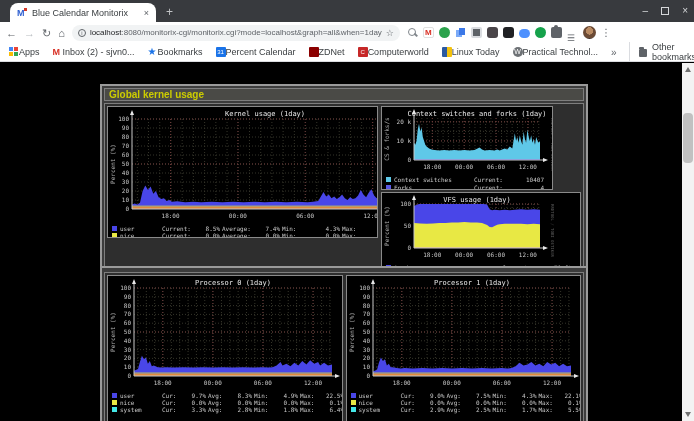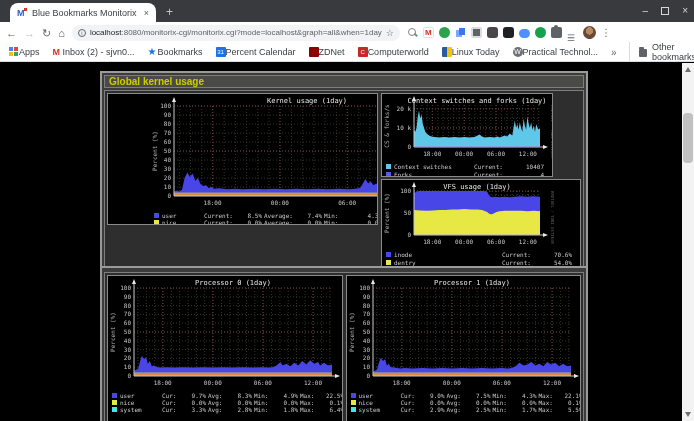--- a/index.html
+++ b/index.html
@@ -74,25 +74,25 @@
   .content { position:absolute; top:63px; left:0; right:0; bottom:0; background:#000; }
   .scrollbar { position:absolute; top:0; right:0; bottom:0; width:12px; background:#F3F3F3; }
   .sb-up, .sb-down { position:absolute; left:3px; width:0; height:0; border-left:3px solid transparent; border-right:3px solid transparent; }
   .sb-up { top:4px; border-bottom:5px solid #707070; }
   .sb-down { bottom:4px; border-top:5px solid #707070; }
   .sb-thumb { position:absolute; left:1px; top:50px; width:10px; height:50px; background:#C1C1C1; border-radius:4px; }
 
   .mx-table { position:absolute; left:100px; width:488px; border:2px solid #9A9A9A; background:#3C3C3C; padding:2px; }
   .mx-header { background:#4A4A46; border:1px solid #7E7E7E; color:#CCCC00; font-weight:bold; font-size:10px; padding:0 4px; height:13px; line-height:12px; }
   .mx-body { margin-top:2px; border:1px solid #7E7E7E; background:#2E2E2E; padding:2px; display:flex; gap:3px; }
-  #table-global { top:8px; }
+  #table-global { top:21px; }
   #table-proc { top:203px; height:240px; }
   .col-right { display:flex; flex-direction:column; gap:2px; }
   .chart-panel { background:#000; border:1px solid #8A8A8A; overflow:hidden; }
-  #chart-kernel { width:306px; height:132px;padding-left:42px; }
+  #chart-kernel { width:306px; height:132px; }
   #chart-ctx { width:172px; height:84px; }
   #chart-vfs { width:200px; height:88px; }
   .proc-panel { width:239px; height:210px; }
 
   .ct { fill:#E8E8E8; font:7px "DejaVu Sans Mono", monospace; }
   .tk { fill:#C8C8C8; font:6px "DejaVu Sans Mono", monospace; }
   .yl { fill:#B0B0B0; font:6px "DejaVu Sans Mono", monospace; }
   .wm { fill:#5A5A5A; font:4px "DejaVu Sans Mono", monospace; }
 
   .legend { padding:0 4px; }
@@ -112,21 +112,21 @@
 <body>
 
 <div id="screen">
 
   <div class="titlebar">
     <div class="tab">
       <span class="favicon">
           <span class="m">M</span>
           <span class="dot"></span>
         </span>
-      <span class="tab-title">Blue Bookmarks Monitorix</span>
+      <span class="tab-title">Blue Calendar Monitorix</span>
       <span class="tab-close">×</span>
     </div>
     <span class="newtab-btn">+</span>
     <div class="win-controls">
       <span>–</span>
       <span class="wc-max"></span>
       <span>×</span>
     </div>
   </div>
 

